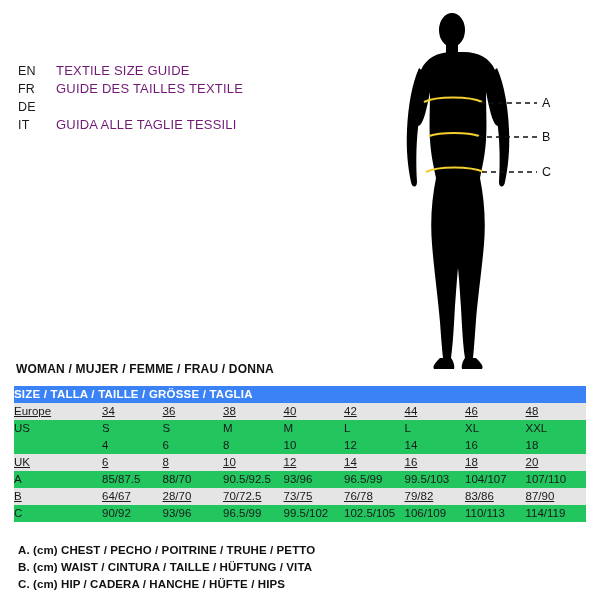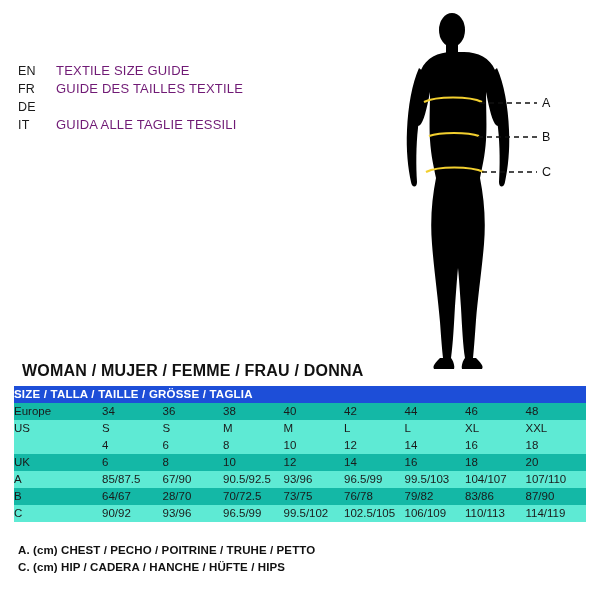--- a/index.html
+++ b/index.html
@@ -62,53 +62,54 @@
   .marker-label {
     position: absolute;
     font-size: 12.5px;
     color: #111111;
     font-family: "Liberation Sans", sans-serif;
   }
 
   
   .woman-title {
     position: absolute;
-    left: 22px;
+    left: 16px;
     top: 362px;
-    font-size: 16px;
+    font-size: 12px;
     font-weight: bold;
     letter-spacing: 0.2px;
     color: #111111;
   }
   table.size-table {
     position: absolute;
     left: 14px;
     top: 386px;
     width: 572px;
     border-collapse: collapse;
     font-size: 11.5px;
   }
   table.size-table td {
     padding: 0;
     height: 17px;
     line-height: 17px;
     color: #1a1a1a;
   }
   tr.head-row td {
-    background: #1d4ed8;
+    background: #3b82f6;
     color: #ffffff;
     font-weight: bold;
     font-size: 11.5px;
     letter-spacing: 0.2px;
   }
   tr.shade td {
-    background: #14b8a6;
+    background: #e5e5e5;
+    text-decoration: underline;
   }
   tr.plain td {
-    background: #5eead4;
+    background: #22c55e;
   }
   td.label-col {
     width: 88px;
     padding-left: 6px;
     text-align: left;
   }
   td.val {
     width: 60.5px;
     text-align: left;
   }
@@ -258,21 +259,21 @@
         <td class="val">12</td>
         <td class="val">14</td>
         <td class="val">16</td>
         <td class="val">18</td>
         <td class="val">20</td>
       </tr>
 
       <tr class="plain">
         <td class="label-col">A</td>
         <td class="val">85/87.5</td>
-        <td class="val">67/90</td>
+        <td class="val">88/70</td>
         <td class="val">90.5/92.5</td>
         <td class="val">93/96</td>
         <td class="val">96.5/99</td>
         <td class="val">99.5/103</td>
         <td class="val">104/107</td>
         <td class="val">107/110</td>
       </tr>
 
       <tr class="shade">
         <td class="label-col">B</td>
@@ -295,16 +296,17 @@
         <td class="val">102.5/105</td>
         <td class="val">106/109</td>
         <td class="val">110/113</td>
         <td class="val">114/119</td>
       </tr>
     </tbody>
   </table>
 
   <div class="notes">
     <div class="note-line">A. (cm) CHEST / PECHO / POITRINE / TRUHE / PETTO</div>
+    <div class="note-line">B. (cm) WAIST / CINTURA / TAILLE / HÜFTUNG / VITA</div>
     <div class="note-line">C. (cm) HIP / CADERA / HANCHE / HÜFTE / HIPS</div>
   </div>
 
 </div>
 
 </body></html>

